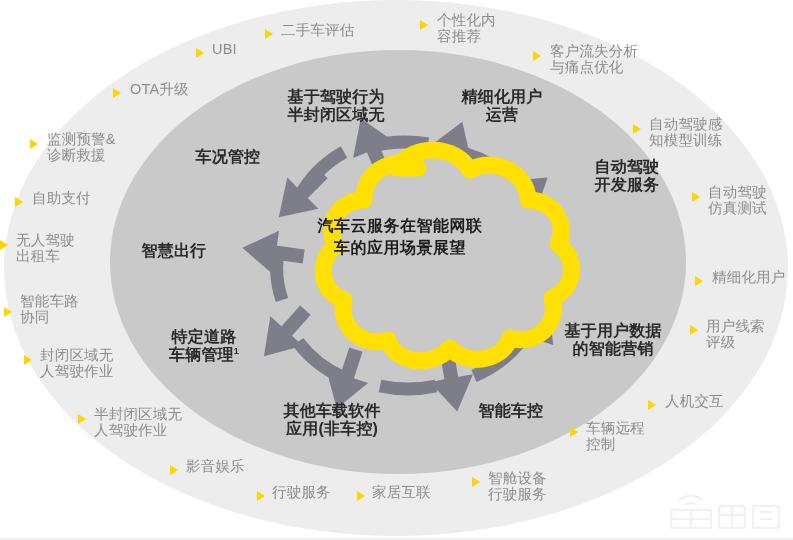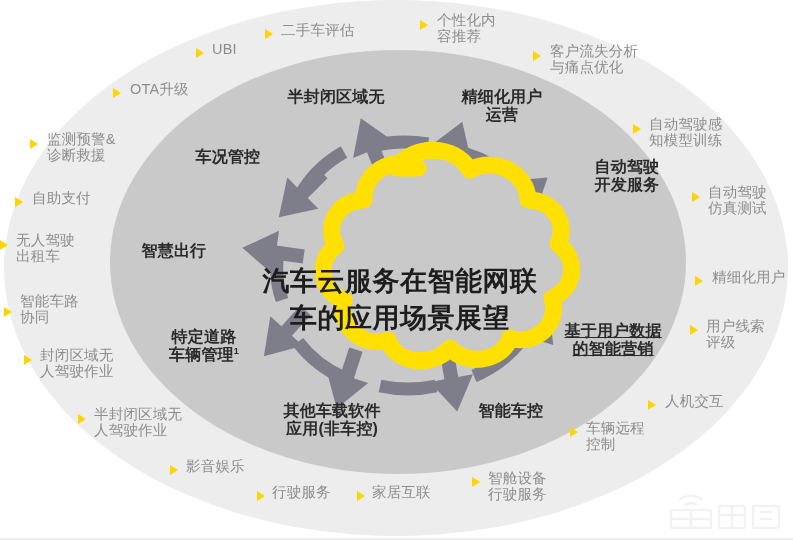--- a/index.html
+++ b/index.html
@@ -43,25 +43,24 @@
     border-bottom:5px solid transparent;
     border-left:8px solid #FFD400;
   }
   
   #cloud-caption{
     position:absolute;
     left:255px;top:215px;
     width:290px;
     text-align:center;
     color:#1d1d1d;
-    font-size:27px;
+    font-size:16px;
     font-weight:700;
     line-height:1.38;
     letter-spacing:.5px;
-    margin-top:48px;
   }
   .sup{font-size:9px;vertical-align:super;font-weight:700;}
   #watermark{
     position:absolute;right:8px;bottom:6px;
     width:124px;height:46px;opacity:.9;
   }
   #footer-rule{
     position:absolute;left:0;bottom:0;width:793px;height:2px;background:#efefef;
   }
 </style>
@@ -159,24 +158,24 @@
 
     <use href="#cloudpath" fill="#c9c9c9" stroke="#FFE000" stroke-width="17" stroke-linejoin="round"></use>
   </svg>
 
   <div id="cloud-caption">
     <div>汽车云服务在智能网联</div>
     <div>车的应用场景展望</div>
   </div>
 
   <div id="inner-layer">
-      <div class="lbl inner" style="left: 287.5px; top: 88px;"><div>半封闭区域无</div></div>
+      <div class="lbl inner" style="left: 287.5px; top: 88px;"><div>基于驾驶行为</div><div>半封闭区域无</div></div>
       <div class="lbl inner" style="left: 461.5px; top: 88px;"><div>精细化用户</div><div>运营</div></div>
       <div class="lbl inner" style="left: 594.5px; top: 158px;"><div>自动驾驶</div><div>开发服务</div></div>
-      <div class="lbl inner" style="left: 564.5px; top: 322px; text-decoration: underline;"><div>基于用户数据</div><div>的智能营销</div></div>
+      <div class="lbl inner" style="left: 564.5px; top: 322px;"><div>基于用户数据</div><div>的智能营销</div></div>
       <div class="lbl inner" style="left: 478.5px; top: 402px;"><div>智能车控</div></div>
       <div class="lbl inner" style="left: 283.5px; top: 402px;"><div>其他车载软件</div><div>应用(非车控)</div></div>
       <div class="lbl inner" style="left: 169px; top: 328px;"><div>特定道路</div><div>车辆管理<span class="sup">1</span></div></div>
       <div class="lbl inner" style="left: 141.5px; top: 242px;"><div>智慧出行</div></div>
       <div class="lbl inner" style="left: 195.5px; top: 148px;"><div>车况管控</div></div>
     </div>
   <div id="outer-layer">
       <div class="bullet" style="left: 196px; top: 48px;"></div>
       <div class="lbl outer lt" style="left: 212px; top: 41px;"><div>UBI</div></div>
       <div class="bullet" style="left: 265px; top: 29px;"></div>

